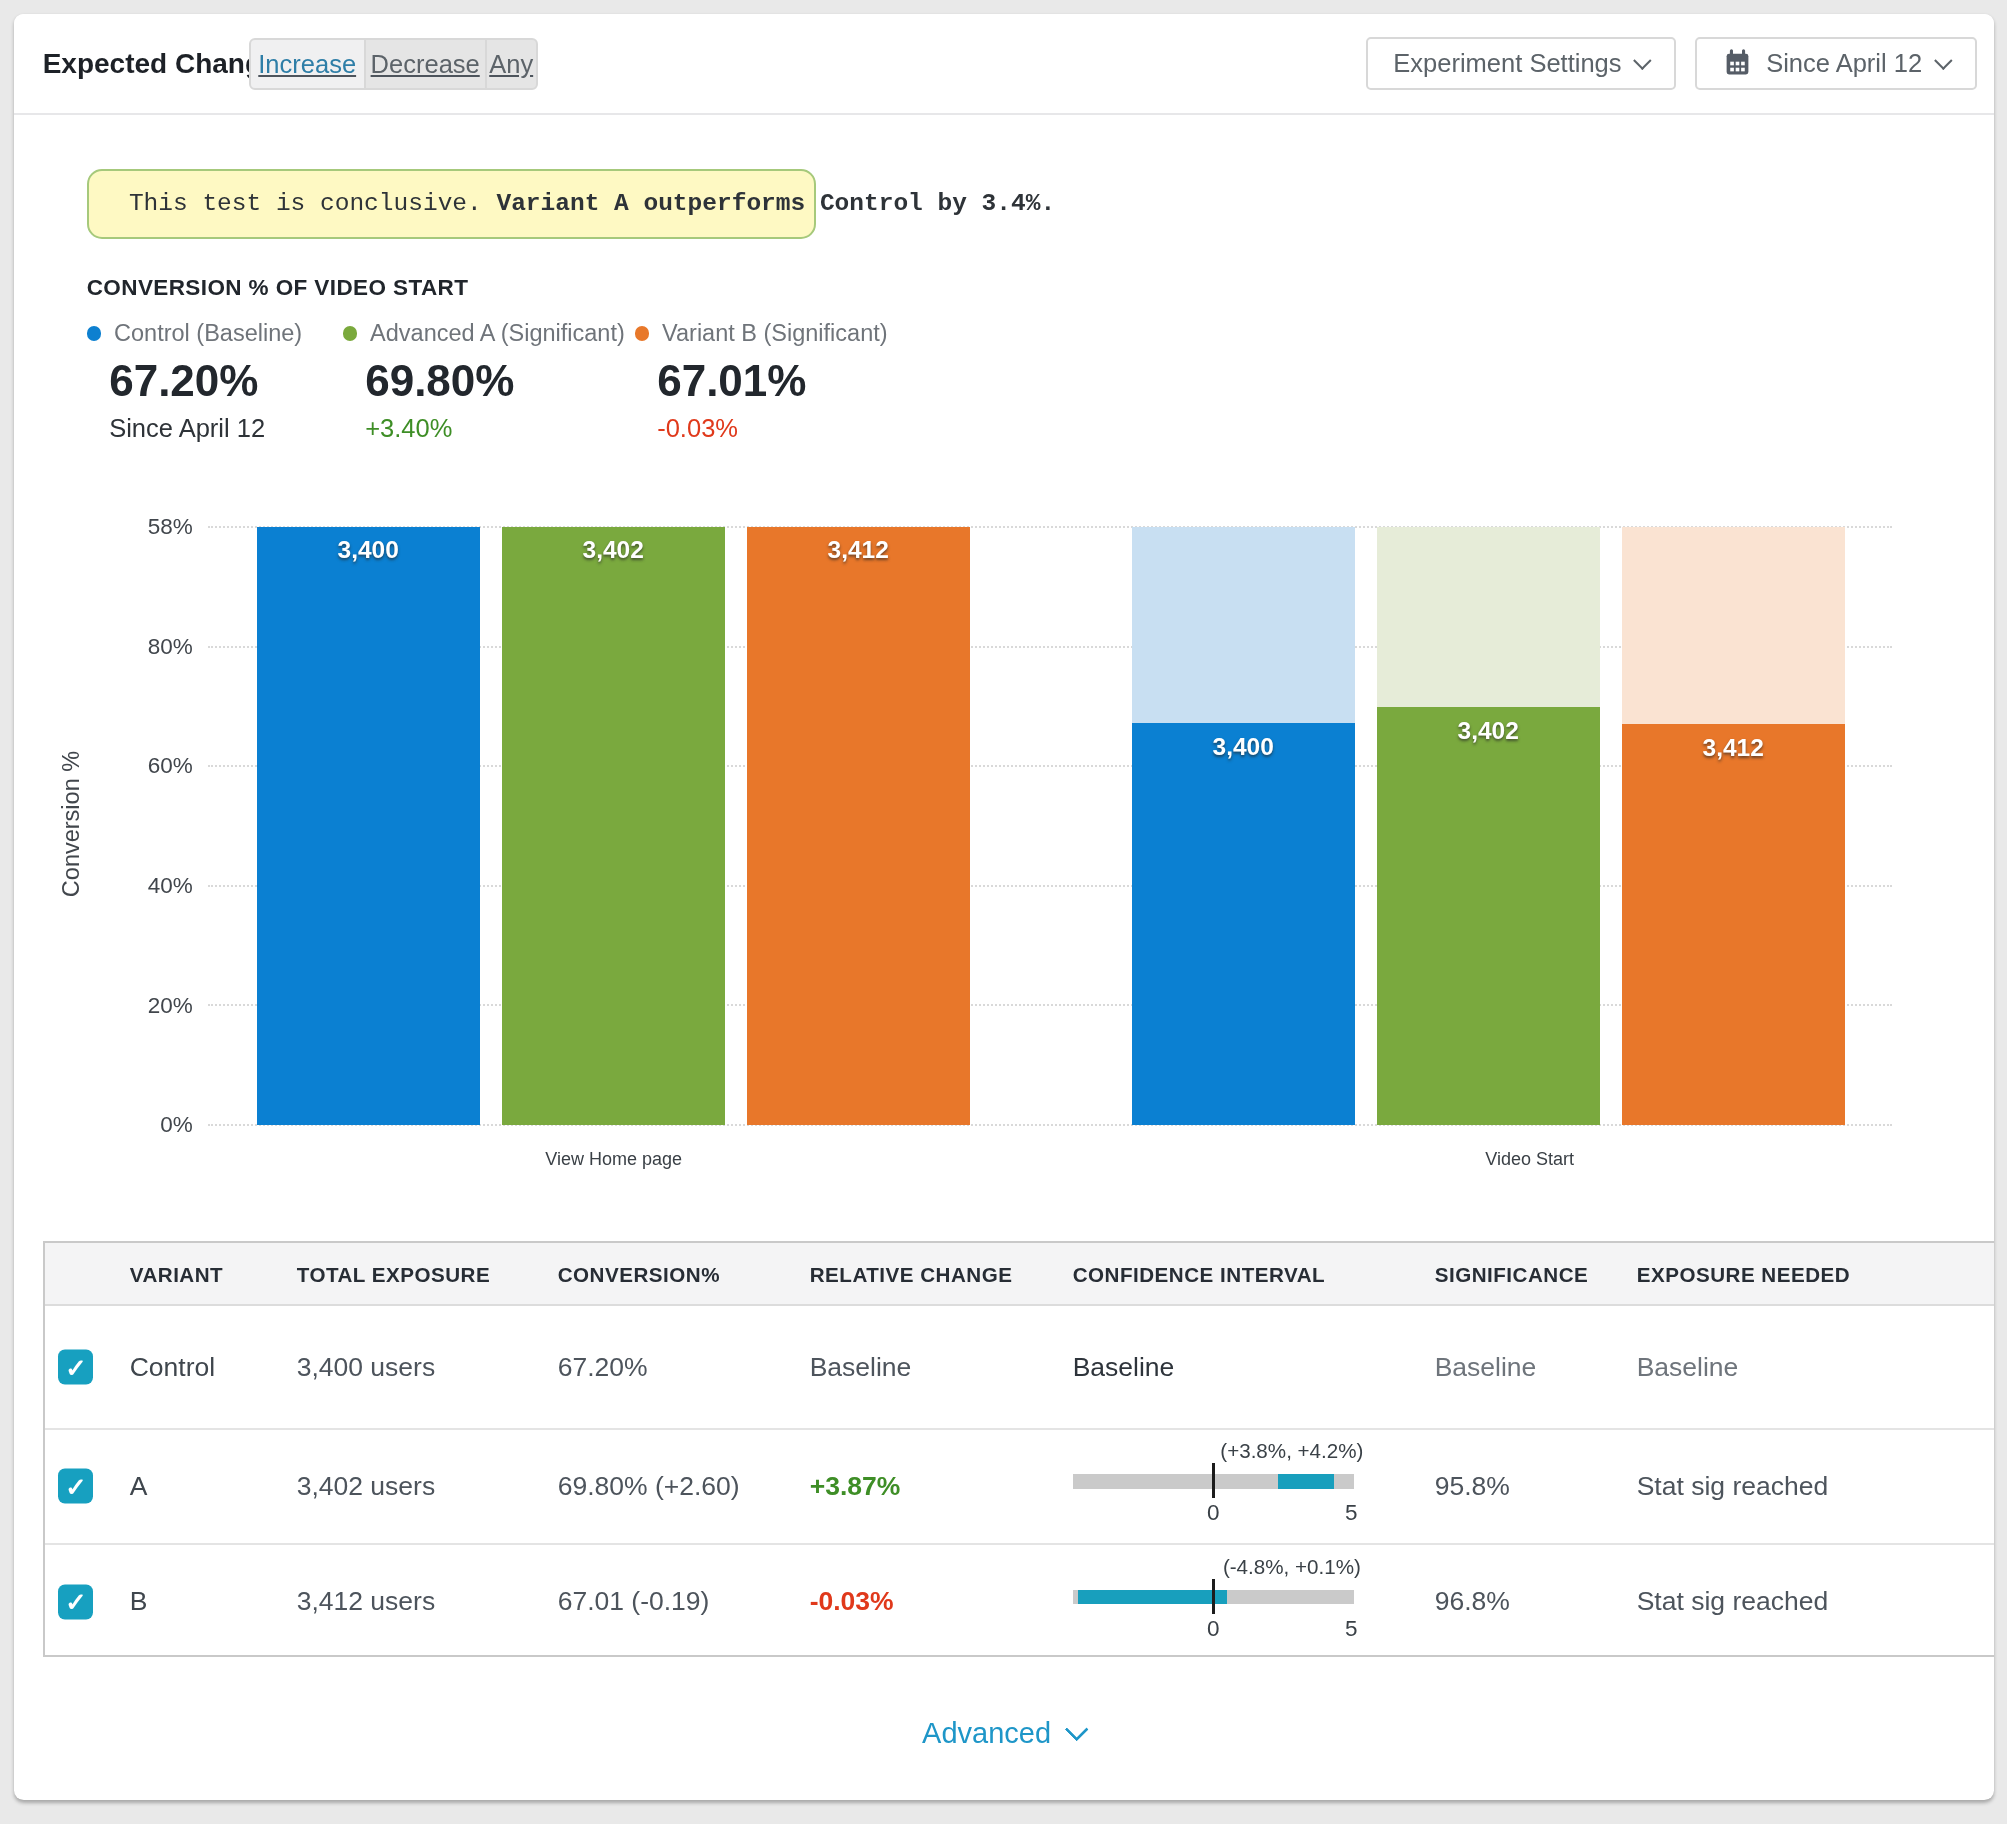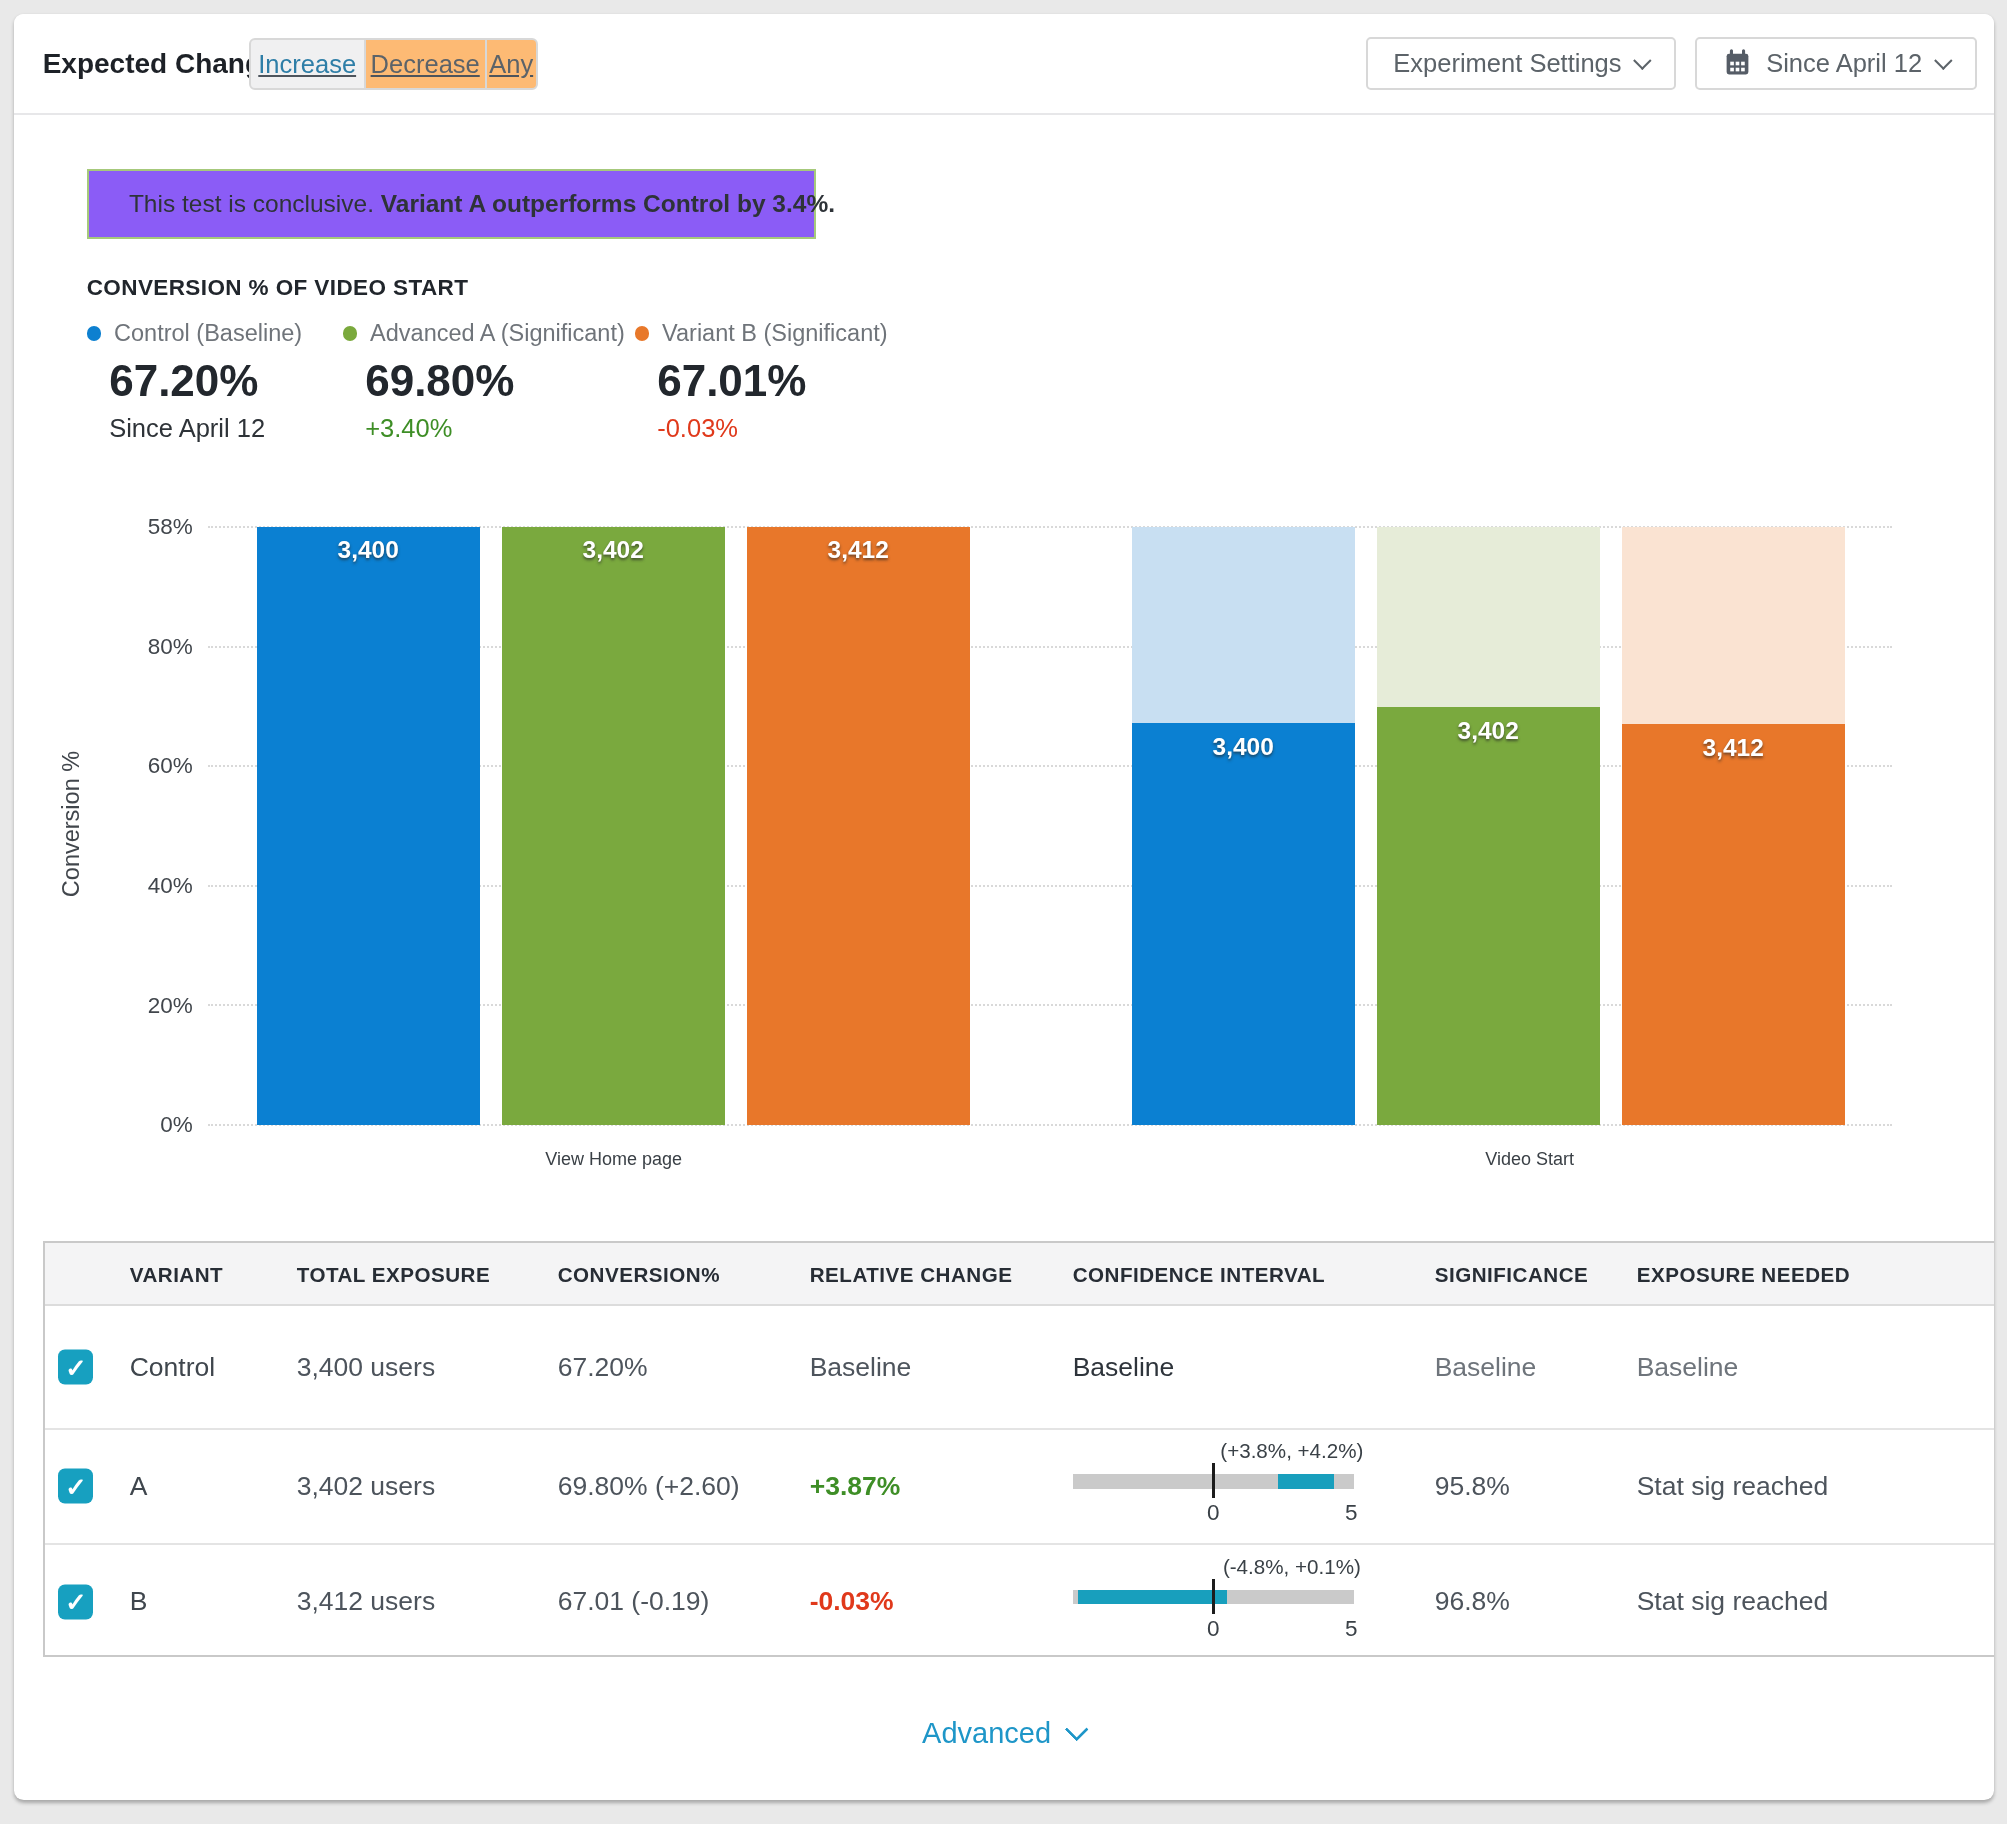--- a/index.html
+++ b/index.html
@@ -11,37 +11,37 @@
   .card {
     position:absolute; left:13.7px; top:13.7px; width:1980px; height:1786px;
     background:#ffffff; border-radius:9.8px; box-shadow:0 2.9px 3.9px rgba(0,0,0,.28);
     overflow:hidden;
   }
   
   .topbar { position:absolute; left:0; right:0; top:0; height:101px; border-bottom:2px solid #e7e7e9; background:#fff; }
   .topbar-title { position:absolute; left:29px; top:0; height:101px; display:flex; align-items:center;
     font-size:28px; font-weight:bold; color:#1d2127; }
   .toggle-group { position:absolute; left:235px; top:24.5px; height:52px; display:flex;text-decoration:underline; }
-  .toggle-btn { height:52px; border:2px solid #d8d8d8; background:#fdba74; color:#5c6369;
+  .toggle-btn { height:52px; border:2px solid #d8d8d8; background:#e5e5e5; color:#5c6369;
     font-family:inherit; font-size:25.5px; cursor:pointer; }
   .toggle-btn + .toggle-btn { margin-left:-2px; }
   .toggle-btn.first { border-radius:5.9px 0 0 5.9px; width:117px; }
   .toggle-btn.mid   { width:123px; }
   .toggle-btn.last  { border-radius:0 5.9px 5.9px 0; width:53px; }
   .toggle-btn.selected { background:#f0f0f1; color:#2e7ea7; position:relative; z-index:1; }
   .topbar-actions { position:absolute; right:16.7px; top:23.5px; display:flex; gap:18.6px; }
   .dropdown-btn { height:53px; border:2px solid #d8d8d8; border-radius:4.9px; background:#fff;
     color:#5c6369; font-family:inherit; font-size:25.5px; display:flex; align-items:center;
     justify-content:center; gap:14.7px; cursor:pointer; padding:0 25.5px; }
   .chev { width:12.7px; height:12.7px; border-right:2.9px solid currentColor; border-bottom:2.9px solid currentColor;
     transform:rotate(45deg) translate(-2px,-2px); display:inline-block; }
   
   .banner { position:absolute; left:73px; top:155px; width:729px; height:70px;
-    background:#8b5cf6; border:2px solid #a6c97b; border-radius:0;
-    display:flex; align-items:center; padding:0 25.5px; gap:14.7px; }
+    background:#fef9c3; border:2px solid #a6c97b; border-radius:15px;
+    display:flex; align-items:center; padding:0 25.5px; gap:14.7px;font-family:Liberation Mono, monospace; }
   .banner-text { font-size:24.5px; color:#2e3338; white-space:nowrap; }
   .banner-text b { font-weight:bold; }
   
   .section-title { position:absolute; left:73px; top:261px; font-size:22.5px; font-weight:bold;
     color:#21262c; letter-spacing:0.4px; }
   .metric-card { position:absolute; top:306px; }
   .metric-card.m0 { left:73px; } .metric-card.m1 { left:329px; } .metric-card.m2 { left:621px; }
   .legend-row { display:flex; align-items:center; gap:12.7px; }
   .legend-dot { width:14.7px; height:14.7px; border-radius:50%; flex:0 0 auto; }
   .legend-label { font-size:23.5px; color:#6f747a; white-space:nowrap; }

